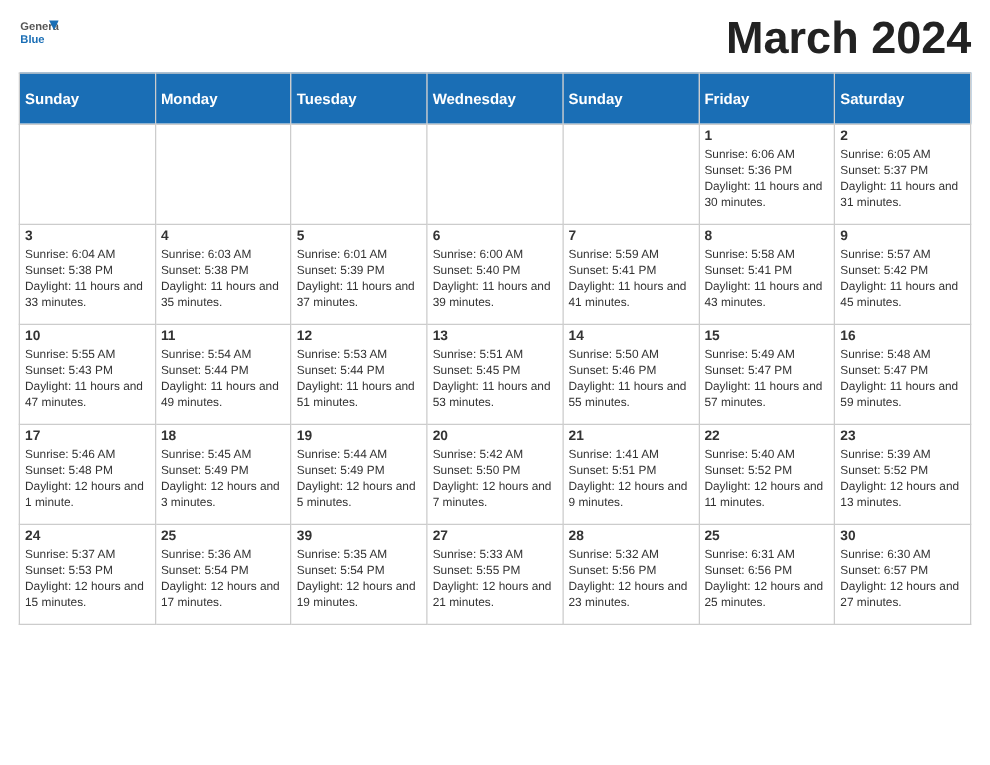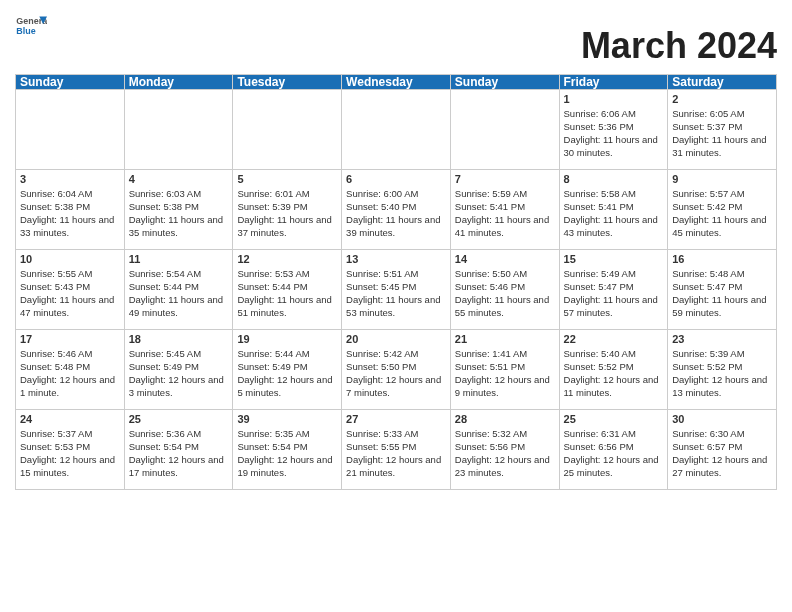--- a/index.html
+++ b/index.html
@@ -24,37 +24,36 @@
     .logo-icon {
       width: 32px;
       height: 32px;
     }
     .title-block { text-align: right; }
     .month-title {
       font-size: 36px;
       font-weight: bold;
       color: #222;
       line-height: 1.1;
-      margin-top: 16px;
     }
     .subtitle {
       font-size: 14px;
       color: #444;
     }
     .calendar {
       width: 100%;
       border-collapse: collapse;
       table-layout: fixed;
     }
     .calendar thead th {
       background-color: #1a6eb5;
       color: #fff;
       font-size: 12px;
       font-weight: bold;
-      padding: 0 4px;
+      padding: 13px 4px;
       text-align: left;
       border: 1px solid #ccc;
     }
     .calendar tbody td {
       border: 1px solid #ccc;
       vertical-align: top;
       padding: 3px 4px;
       font-size: 10px;
       color: #333;
       height: 80px;

